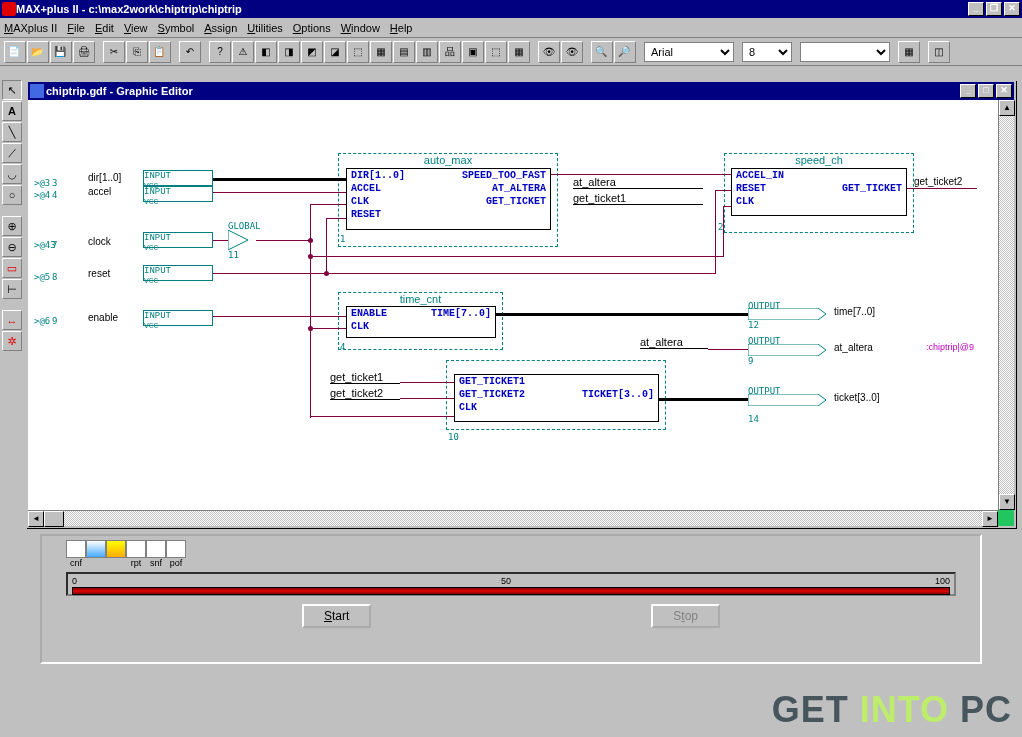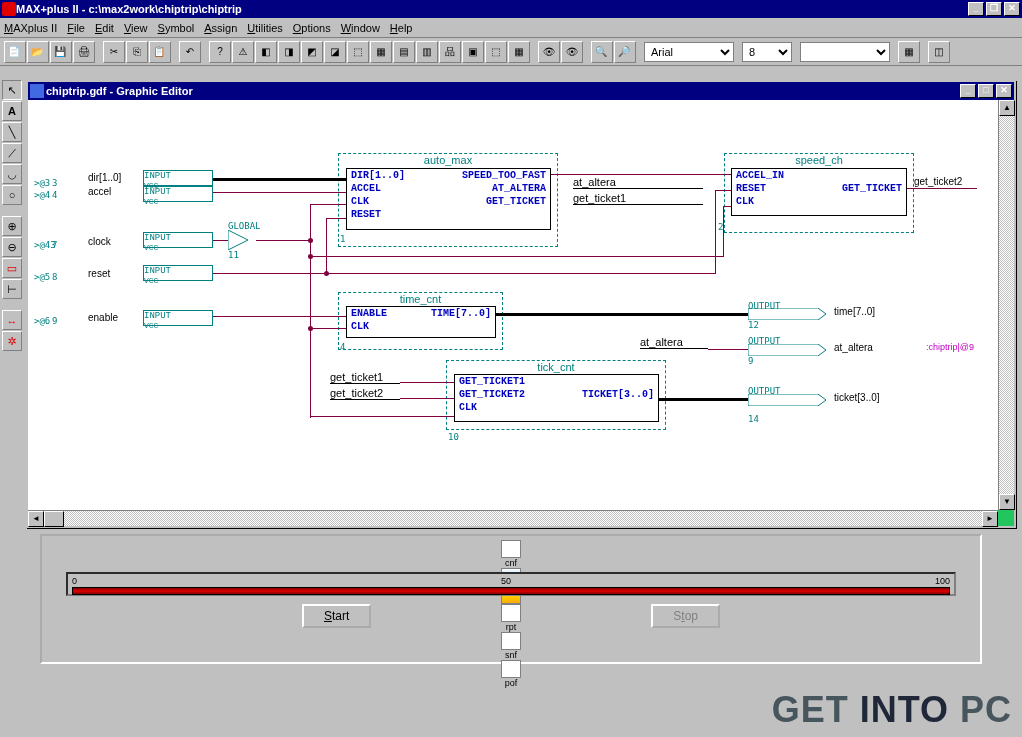--- a/index.html
+++ b/index.html
@@ -31,31 +31,31 @@
 .block-title { text-align: center; color: #008080; font-weight: normal; padding: 1px 0; }
 .block-dashed { position: absolute; border: 1px dashed #008080; }
 .block-row { padding: 1px 4px; color: #0000c0; font-weight: bold; white-space: pre; }
 .wire { position: absolute; background: #800040; }
 .wire-thick { position: absolute; background: #000; }
 .input-pin { position: absolute; font-family: "Courier New", monospace; font-size: 9px; }
 .input-label { position: absolute; font-size: 10px; }
 .net-label { position: absolute; font-size: 11px; border-bottom: 1px solid #000; }
 .tealnum { position: absolute; color: #008080; font-size: 9px; font-family: monospace; }
 .bottom-panel { position: absolute; left: 40px; right: 40px; top: 468px; height: 130px; background: #c0c0c0; border: 2px inset #fff; padding: 4px; }
-.stage-row { display: flex; padding: 0 20px; height: 28px; flex-direction: column; }
+.stage-row { display: flex; padding: 0 20px; height: 28px; }
 .stage { display: flex; flex-direction: column; align-items: center; font-size: 9px; }
 .stage-icon { width: 20px; height: 18px; border: 1px solid #808080; background: #fff; }
 .progress-outer { margin: 4px 20px; height: 24px; border: 2px inset #808080; background: #c0c0c0; position: relative; padding-top:2px; }
 .progress-labels { display: flex; justify-content: space-between; font-size: 9px; padding: 0 4px; }
 .progress-bar { height: 8px; margin: 1px 4px; background: linear-gradient(#800000,#e00000,#800000); border:1px solid #000; }
 .btn-row { display: flex; justify-content: center; gap: 280px; margin-top: 8px; }
 .pushbtn { padding: 3px 20px; background: #c0c0c0; border: 2px outset #fff; font-size: 12px; }
 .pushbtn.disabled { color: #808080; }
 .watermark { position: absolute; right: 10px; bottom: 6px; font-size: 36px; font-weight: 900; color: #3a4a52; font-family: Arial; letter-spacing: 1px; opacity: 0.9; }
-.watermark .o { color: #0f172a; }
+.watermark .o { color: #bef264; }
 .titleicon { width:14px; height:14px; background:#e00000; display:inline-block; border-radius:2px; }
 .editicon { width:14px; height:14px; background:#4169e1; display:inline-block; }
 </style>
 </head>
 <body>
 
 <div class="titlebar">
   <span class="titleicon"></span>
   <span class="title">MAX+plus II - c:\max2work\chiptrip\chiptrip</span>
   <div class="winbtns">
@@ -217,21 +217,20 @@
 
       <div class="block-dashed" style="left:310px; top:192px; width:165px; height:58px"></div>
       <div class="block-title" style="position:absolute; left:310px; top:192px; width:165px">time_cnt</div>
       <div class="block" style="left:318px; top:206px; width:150px; height:32px">
         <div class="block-row"><span>ENABLE</span> <span style="float:right">TIME[7..0]</span></div>
         <div class="block-row"><span>CLK</span></div>
       </div>
       <span class="tealnum" style="left:312px; top:242px">4</span>
 
       <div class="block-dashed" style="left:418px; top:260px; width:220px; height:70px"></div>
-      <div class="block-title" style="position:absolute; left:418px; top:260px; width:220px">tick_cnt</div>
       <div class="block" style="left:426px; top:274px; width:205px; height:48px">
         <div class="block-row"><span>GET_TICKET1</span></div>
         <div class="block-row"><span>GET_TICKET2</span> <span style="float:right">TICKET[3..0]</span></div>
         <div class="block-row"><span>CLK</span></div>
       </div>
       <span class="tealnum" style="left:420px; top:332px">10</span>
 
       <span class="net-label" style="left:545px; top:76px; width:130px">at_altera</span>
       <span class="net-label" style="left:545px; top:92px; width:130px">get_ticket1</span>
       <span class="net-label" style="left:302px; top:271px; width:70px">get_ticket1</span>

